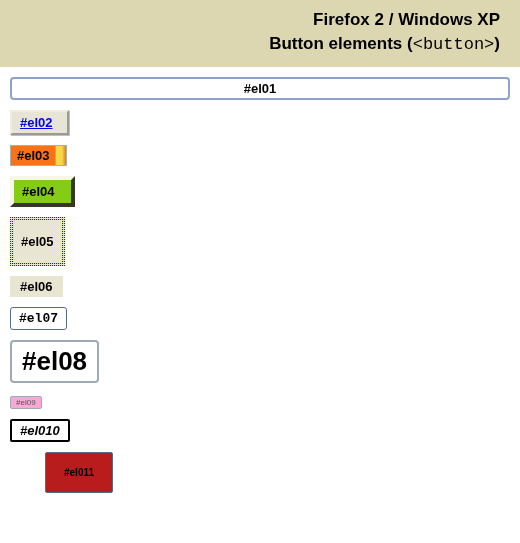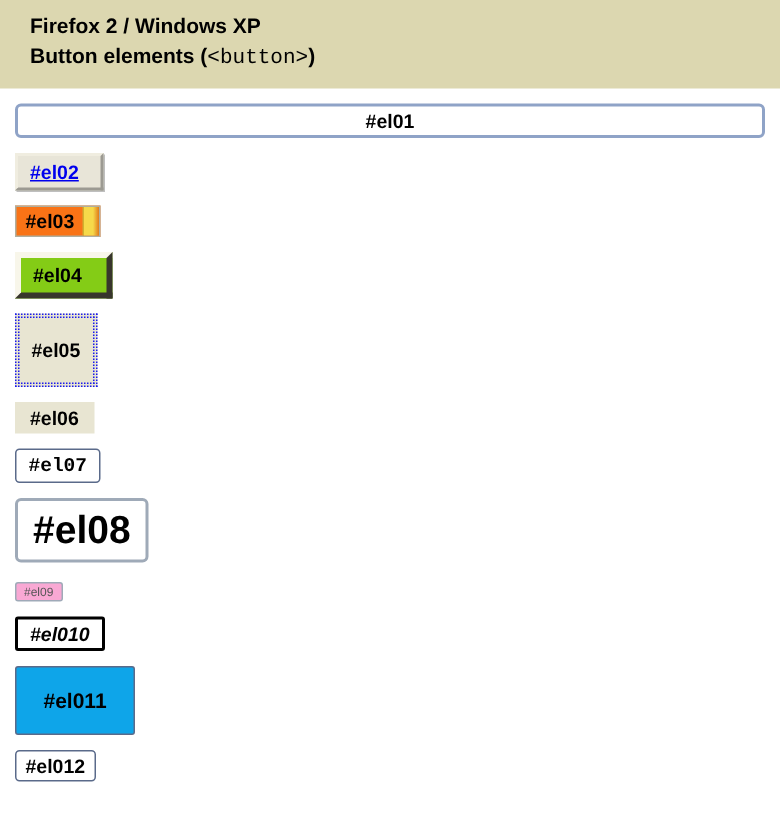--- a/index.html
+++ b/index.html
@@ -9,23 +9,24 @@
     font-size: 13px;
     background: #ffffff;
     width: 520px;
   }
   .header {
     background: #dcd7b0;
     padding: 8px 20px 10px 20px;
   }
   .header-line {
     font-weight: bold;
-    font-size: 14px;
+    font-size: 17px;
     color: #000;
     line-height: 1.4;
+    text-align: right;
   }
   .header-line .mono {
     font-family: "Courier New", monospace;
     font-weight: normal;
     margin-top: 15px;
   }
   .content {
     padding: 10px 10px 20px 10px;
   }
   .row {
@@ -175,28 +176,29 @@
     font-family: "Trebuchet MS", Tahoma, sans-serif;
     font-size: 13px;
     font-style: italic;
     font-weight: bold;
     color: #000;
   }
 
   
   .btn11 {
     display: inline-block;
-    background: #0ea5e9;
+    background: #b91c1c;
     border: 1px solid #5a6a8a;
     border-radius: 2px;
     padding: 14px 18px;
     font-family: "Trebuchet MS", Tahoma, sans-serif;
-    font-size: 14px;
-    font-weight: bold;
-    color: #000;
+    font-size: 10px;
+    font-weight: bold;
+    color: #000;
+    margin-left: 35px;
   }
 
   
   .btn12 {
     display: inline-block;
     background: #ffffff;
     border: 1px solid #5a6a8a;
     border-radius: 3px;
     padding: 2px 6px;
     font-family: "Trebuchet MS", Tahoma, sans-serif;
@@ -254,17 +256,14 @@
   </div>
 
   <div class="row">
     <button class="btn10">#el010</button>
   </div>
 
   <div class="row">
     <button class="btn11">#el011</button>
   </div>
 
-  <div class="row">
-    <button class="btn12">#el012</button>
-  </div>
 
 </div>
 
 </body></html>

